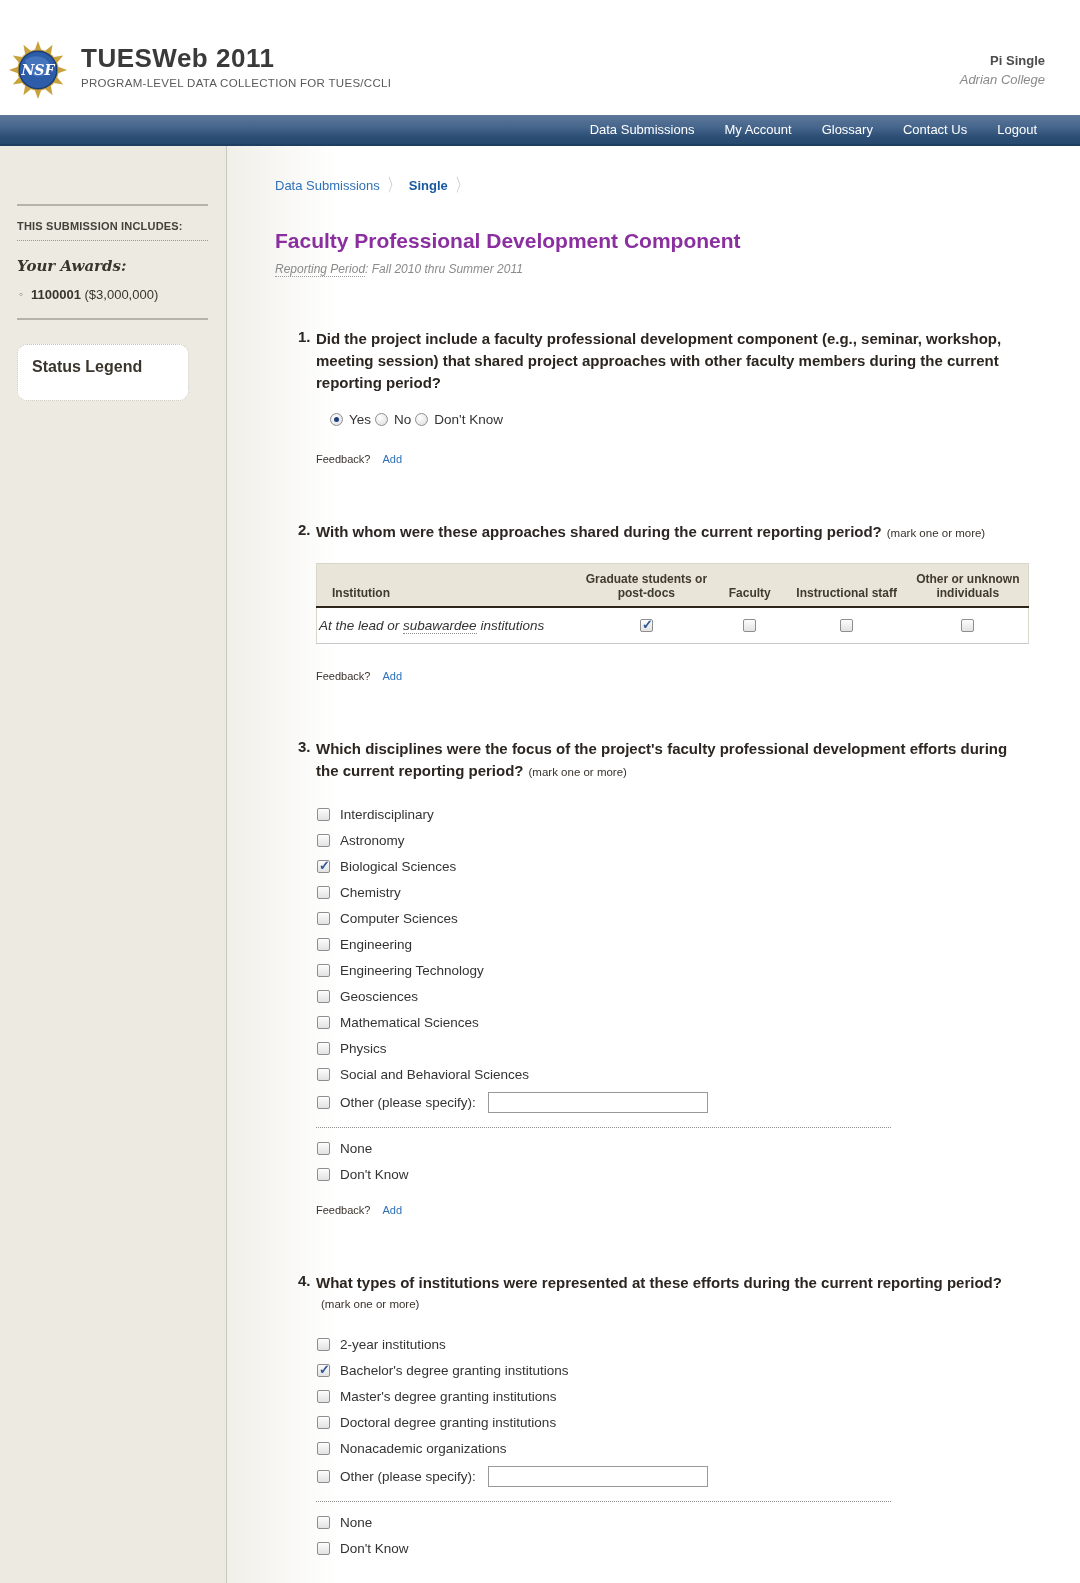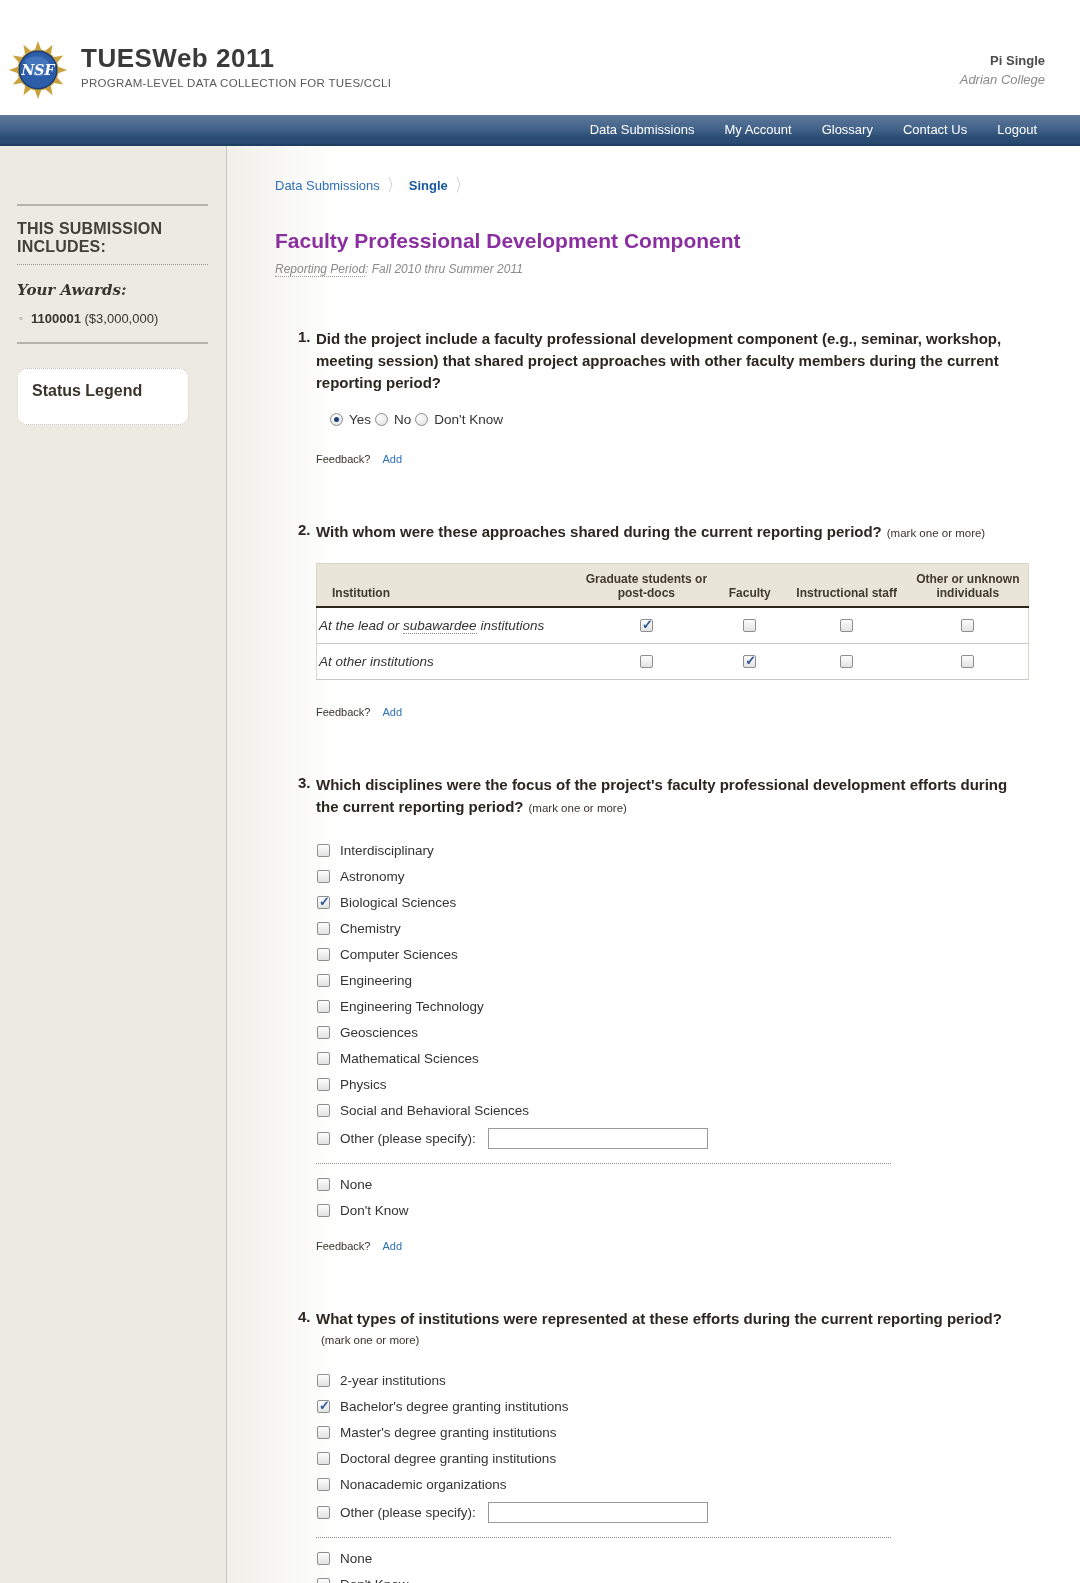--- a/index.html
+++ b/index.html
@@ -37,21 +37,21 @@
     padding:58px 18px 0 17px; flex-shrink:0;
   }
   .main {
     flex:1; background:linear-gradient(90deg,#f0efe9 0%,#ffffff 110px);
     padding:30px 50px 40px 48px;
   }
 
   
   .sb-rule { border-top:2px solid #b5b3aa; margin-bottom:14px; }
   .sb-heading {
-    font-size:16px; font-weight:bold; color:#45413a; letter-spacing:0.2px;
+    font-size:11px; font-weight:bold; color:#45413a; letter-spacing:0.2px;
     padding-bottom:8px; border-bottom:1px dotted #9b988f; margin-bottom:16px;
   }
   .sb-awards-title {
     font-family:"DejaVu Serif","Liberation Serif",serif;
     font-style:italic; font-weight:bold; font-size:15px; color:#3a352c; margin-bottom:12px;
   }
   .sb-award { font-size:13px; color:#3a352c; padding-left:14px; position:relative; margin-bottom:16px; cursor:pointer; }
   .sb-award::before { content:"◦"; position:absolute; left:2px; top:0; color:#7a776d; font-size:12px; }
   .sb-award b { font-weight:bold; }
   .sb-rule2 { border-top:2px solid #b5b3aa; margin-bottom:24px; }
@@ -250,27 +250,20 @@
           <tbody>
 
               <tr>
                 <td class="t-label"><span>At the lead or </span><span class="term-dotted">subawardee</span><span> institutions</span></td>
                 <td class="t-check"><span class="cb checked"></span></td>
                 <td class="t-check"><span class="cb"></span></td>
                 <td class="t-check"><span class="cb"></span></td>
                 <td class="t-check"><span class="cb"></span></td>
               </tr>
 
-              <tr>
-                <td class="t-label"><span>At other institutions</span><span class="term-dotted"></span><span></span></td>
-                <td class="t-check"><span class="cb"></span></td>
-                <td class="t-check"><span class="cb checked"></span></td>
-                <td class="t-check"><span class="cb"></span></td>
-                <td class="t-check"><span class="cb"></span></td>
-              </tr>
             </tbody>
         </table>
 
         <div class="feedback">
           <span>Feedback?</span><a>Add</a>
         </div>
       </div>
 
       <div class="question q3">
         <span class="q-num">3.</span>

